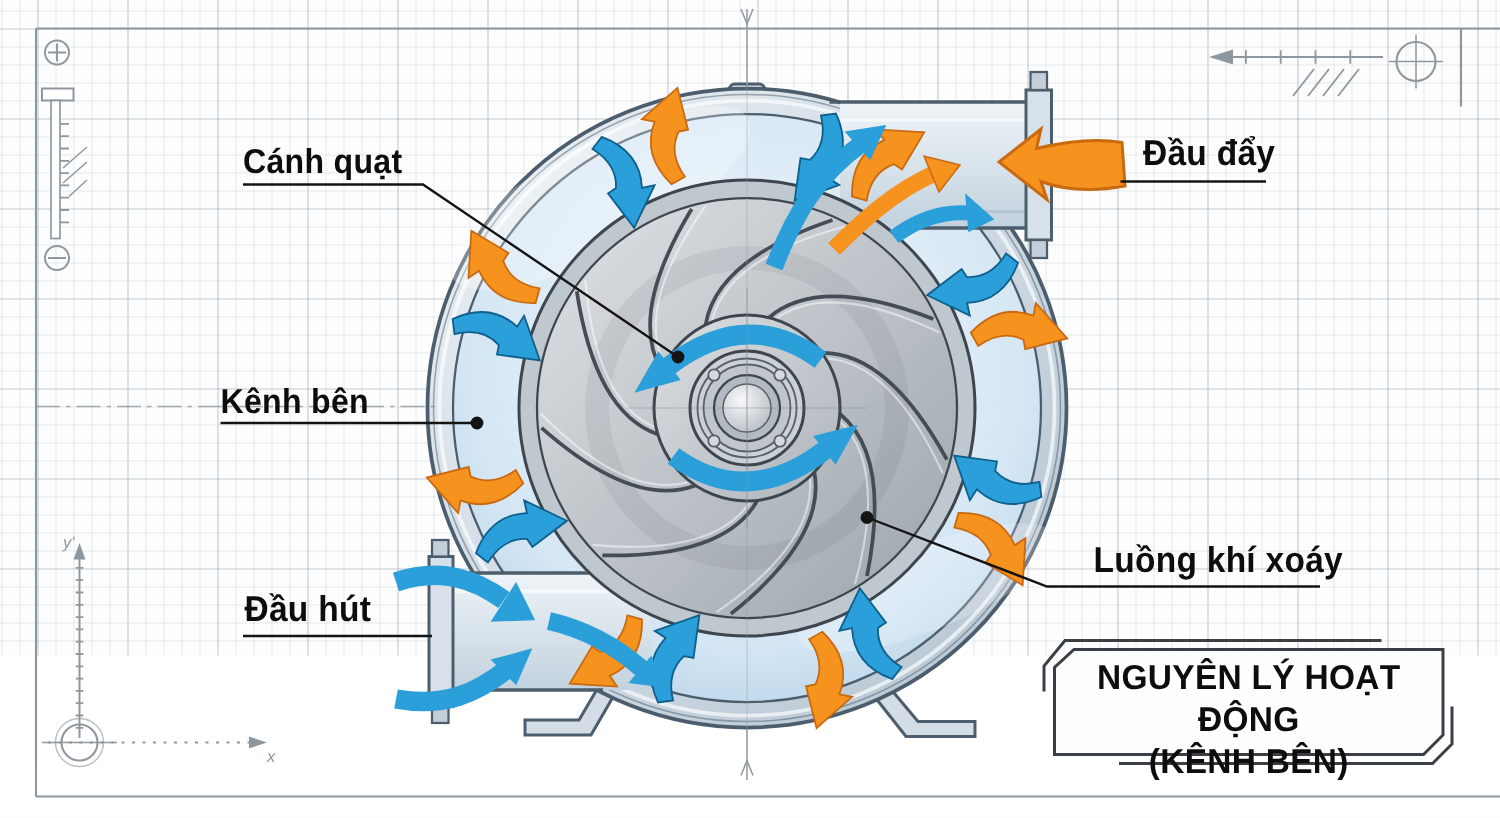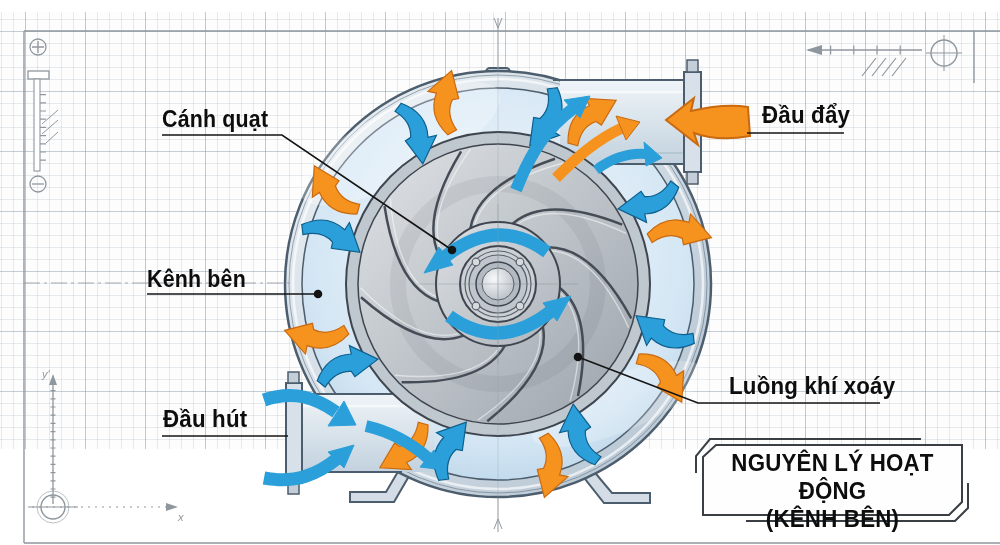--- a/index.html
+++ b/index.html
@@ -6,21 +6,20 @@
   body{width:1000px;height:545px;overflow:hidden;font-family:"Liberation Sans",sans-serif;}
   .sheet{
     position:relative;width:1000px;height:437px;background-color:#fdfdfd;
     background-image:
       linear-gradient(90deg, rgba(125,150,170,0.18) 0 1px, transparent 1px),
       linear-gradient(180deg, rgba(125,150,170,0.18) 0 1px, transparent 1px),
       linear-gradient(90deg, rgba(110,135,155,0.35) 0 1px, transparent 1px),
       linear-gradient(180deg, rgba(110,135,155,0.30) 0 1px, transparent 1px);
     background-size:12px 12px,12px 12px,60px 60px,60px 60px;
     background-position:1px 7px,1px 7px,25px 19px,25px 19px;
-    margin-top:12px;
   }
   svg{position:absolute;left:0;top:0;}
   .lbl{position:absolute;font-weight:bold;color:#0d0d0d;white-space:nowrap;
        transform:scaleX(.93);transform-origin:left top;letter-spacing:.2px;}
   .lbl-23{font-size:23px;}
   .lbl-24{font-size:24px;}
   .titlebox{position:absolute;left:703px;top:437px;width:259px;text-align:center;
             font-weight:bold;color:#0d0d0d;font-size:23px;line-height:28px;
             transform:scaleX(.97);transform-origin:center top;letter-spacing:.2px;}
   .axis-lbl{position:absolute;font-size:11px;font-style:italic;color:#8f979e;}

